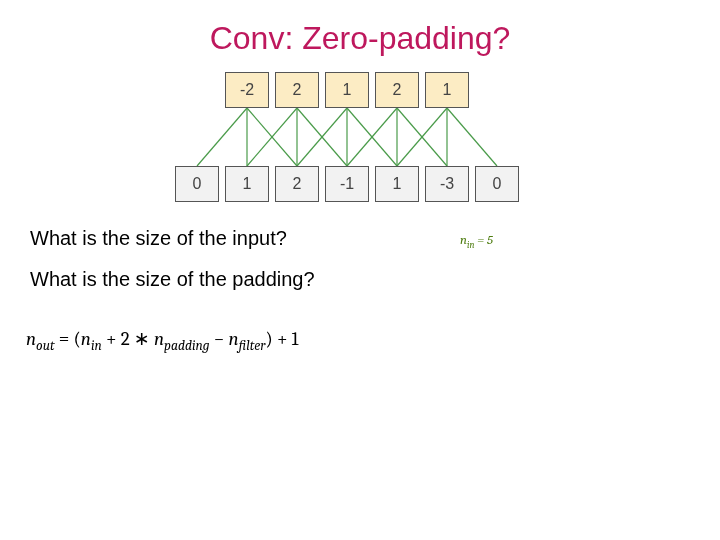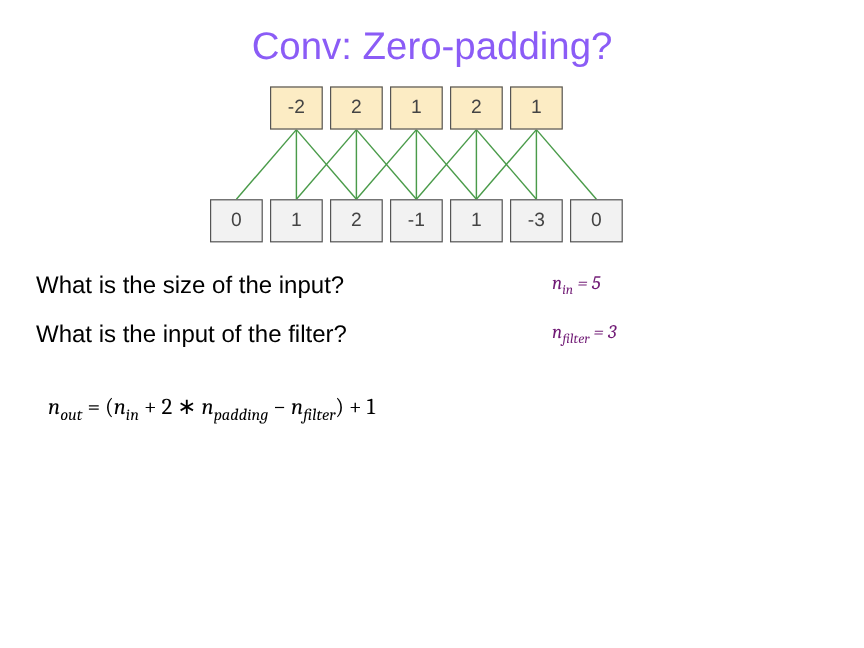--- a/index.html
+++ b/index.html
@@ -11,21 +11,21 @@
     background: #fff;
     position: relative;
     overflow: hidden;
   }
   .title {
     text-align: center;
     font-size: 32px;
     font-weight: normal;
     margin-top: 20px;
     margin-bottom: 10px;
-    color: #8b5cf6;
+    color: #be185d;
   }
   .diagram {
     position: relative;
     width: 380px;
     height: 130px;
     margin: 15px auto 25px auto;
   }
   .row {
     position: absolute;
     display: flex;
@@ -57,42 +57,42 @@
   .edges line {
     stroke: #4a9b4a;
     stroke-width: 1.2;
   }
   .qa-block {
     margin-left: 30px;
     margin-right: 30px;
   }
   .qa-row {
     display: flex;
-    align-items: flex-start;
+    align-items: flex-end;
     margin-bottom: 18px;
     font-size: 20px;
   }
   .qa-q {
     flex: 0 0 430px;
     font-family: Arial, sans-serif;
   }
   .qa-a {
     font-family: Cambria, Georgia, serif;
     font-style: italic;
-    color: #701a75;
-    font-size: 16px;
+    color: #4d7c0f;
+    font-size: 13px;
   }
   .qa-a sub {
     font-size: 0.72em;
     font-style: italic;
   }
   .formula-row {
     display: flex;
     align-items: center;
-    margin-left: 40px;
+    margin-left: 26px;
     margin-top: 8px;
     font-family: Cambria, Georgia, serif;
     font-size: 19px;
   }
   .formula-left {
     flex: 0 0 430px;
     font-style: italic;
   }
   .formula-left .paren, .formula-right {
     font-style: normal;
@@ -146,22 +146,21 @@
     <div class="cell input">0</div>
   </div>
 </div>
 
 <div class="qa-block">
   <div class="qa-row">
     <div class="qa-q">What is the size of the input?</div>
     <div class="qa-a"><span>n</span><sub>in</sub> = <span>5</span></div>
   </div>
   <div class="qa-row">
-    <div class="qa-q">What is the input of the filter?</div>
-    <div class="qa-a"><span>n</span><sub>filter</sub> = <span>3</span></div>
+    <div class="qa-q">What is the size of the padding?</div>
   </div>
   <div class="qa-row">
   </div>
 </div>
 
 <div class="formula-row">
   <div class="formula-left">
     <span style="font-style:italic">n</span><sub>out</sub> <span class="paren">= (</span><span style="font-style:italic">n</span><sub>in</sub> <span class="paren">+ 2 ∗ </span><span style="font-style:italic">n</span><sub>padding</sub> <span class="paren">− </span><span style="font-style:italic">n</span><sub>filter</sub><span class="paren">) + 1</span>
   </div>
 </div>

